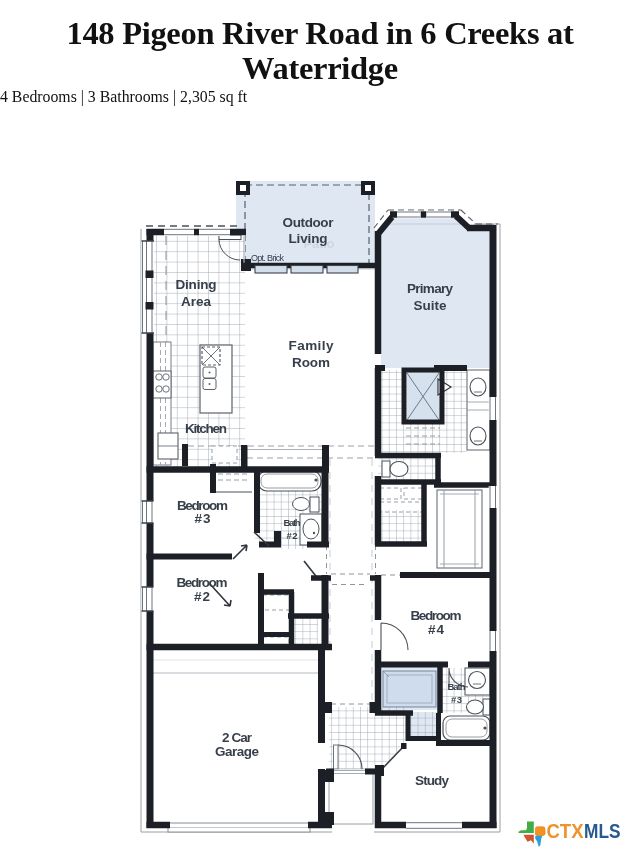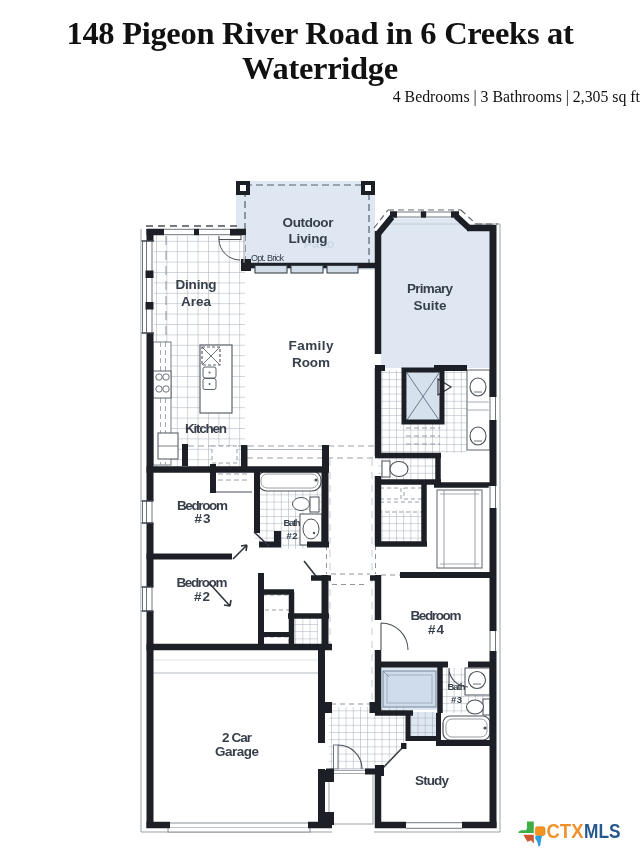--- a/index.html
+++ b/index.html
@@ -1,18 +1,18 @@
 <!DOCTYPE html>
 <html><head>
 <meta charset="utf-8">
 <style>
   html,body{margin:0;padding:0;background:#ffffff;width:640px;height:850px;overflow:hidden;}
   .page{position:relative;width:640px;height:850px;font-family:"Liberation Sans",sans-serif;margin-top:12px;}
   .title{font-family:"Liberation Serif",serif;font-weight:bold;font-size:32.5px;line-height:34.5px;text-align:center;color:#111;padding-top:4px;letter-spacing:-0.3px;}
-  .subtitle{font-family:"Liberation Serif",serif;font-size:15.8px;text-align:right;color:#111;margin-top:3px;}
+  .subtitle{font-family:"Liberation Serif",serif;font-size:15.8px;text-align:left;color:#111;margin-top:3px;}
   svg{position:absolute;left:0;top:0;}
 </style>
 </head>
 <body>
 <div class="page">
 
 <div class="title">148 Pigeon River Road in 6 Creeks at<br>Waterridge</div>
 
 <div class="subtitle">4 Bedrooms | 3 Bathrooms | 2,305 sq ft</div>
 

